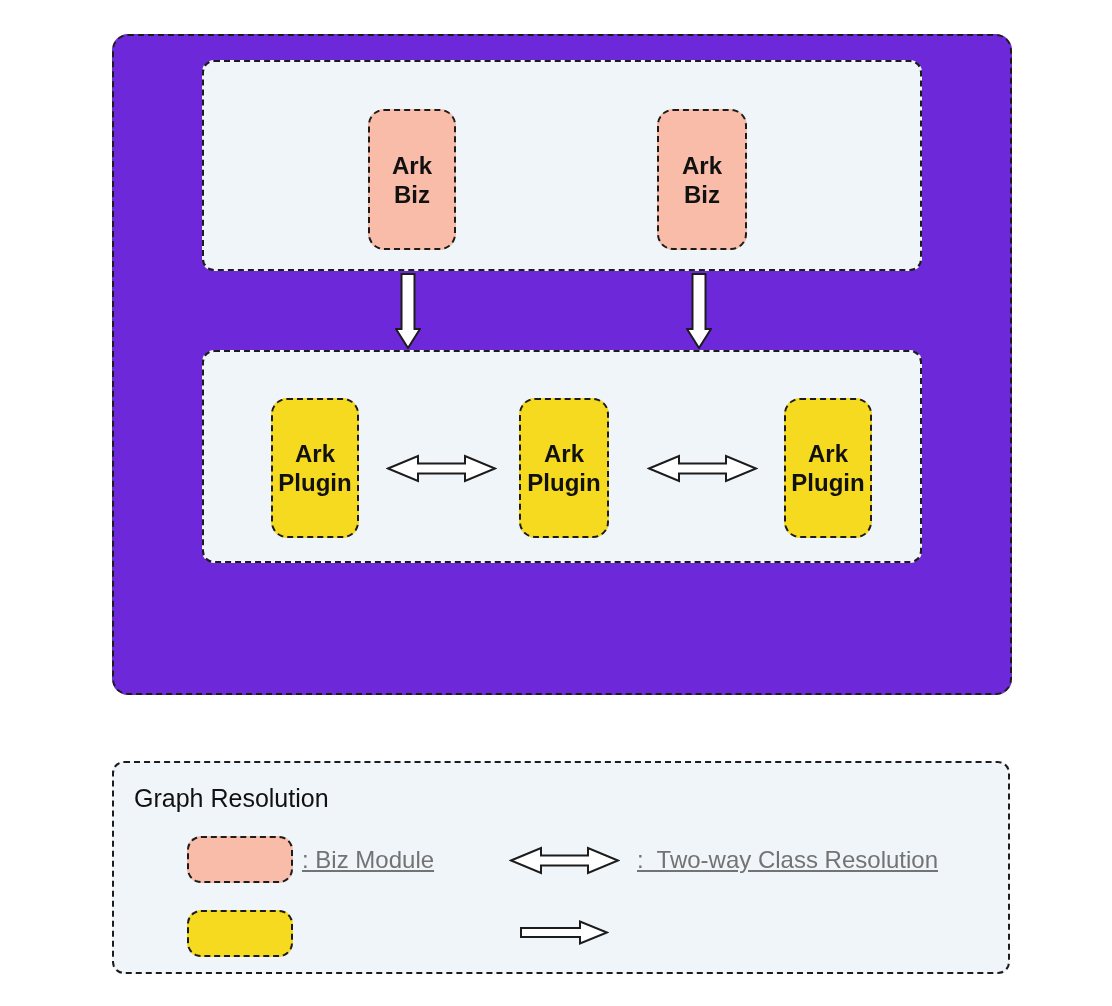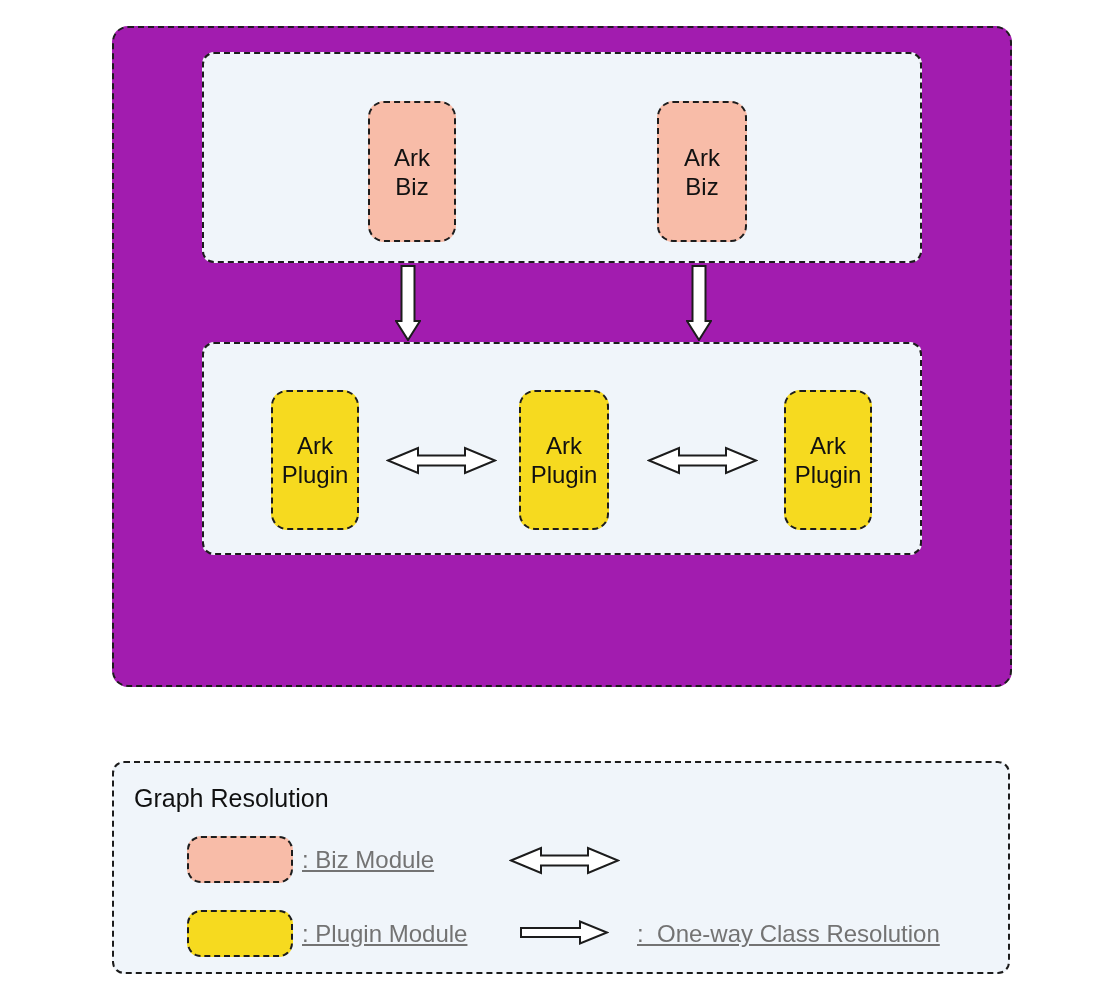--- a/index.html
+++ b/index.html
@@ -11,25 +11,26 @@
   .canvas {
     position: relative;
     width: 1112px;
     height: 1006px;
     background: #ffffff;
     overflow: hidden;
   }
   
   .outer-frame {
     position: absolute;
-    left: 112px; top: 26px;
+    left: 112px; top: 34px;
     width: 900px; height: 661px;
     border: 2px dashed #1c1c1c;
     border-radius: 16px;
-    background: #a21caf;
+    background: #6d28d9;
+    font-weight: bold;
   }
   
   .layer {
     position: absolute;
     border: 2px dashed #1c1c1c;
     border-radius: 12px;
     background: #f0f5fa;
   }
   .biz-layer    { left: 88px; top: 24px;  width: 720px; height: 211px; }
   .plugin-layer { left: 88px; top: 314px; width: 720px; height: 213px; }
@@ -166,29 +167,28 @@
 
   </div>
 
   <div class="legend">
     <div class="legend-title">Graph Resolution</div>
 
     <div class="swatch biz-fill swatch-biz"></div>
     <div class="legend-label label-biz">: Biz Module</div>
 
     <div class="swatch plugin-fill swatch-plugin"></div>
-    <div class="legend-label label-plugin">: Plugin Module</div>
 
     <div class="legend-arrow legend-twoway">
       <svg viewBox="0 0 111 29" xmlns="http://www.w3.org/2000/svg">
         <path d="M2,14.5 L32,2 L32,9.5 L79,9.5 L79,2 L109,14.5 L79,27 L79,19.5 L32,19.5 L32,27 Z" fill="#ffffff" stroke="#1c1c1c" stroke-width="2" stroke-linejoin="miter"></path>
       </svg>
     </div>
+    <div class="legend-label label-twoway">:  Two-way Class Resolution</div>
 
     <div class="legend-arrow legend-oneway">
       <svg viewBox="0 0 89 25" xmlns="http://www.w3.org/2000/svg">
         <path d="M1,8 L60,8 L60,1.5 L87,12.5 L60,23.5 L60,17 L1,17 Z" fill="#ffffff" stroke="#1c1c1c" stroke-width="2" stroke-linejoin="miter"></path>
       </svg>
     </div>
-    <div class="legend-label label-oneway">:  One-way Class Resolution</div>
   </div>
 
 </div>
 
 </body></html>

